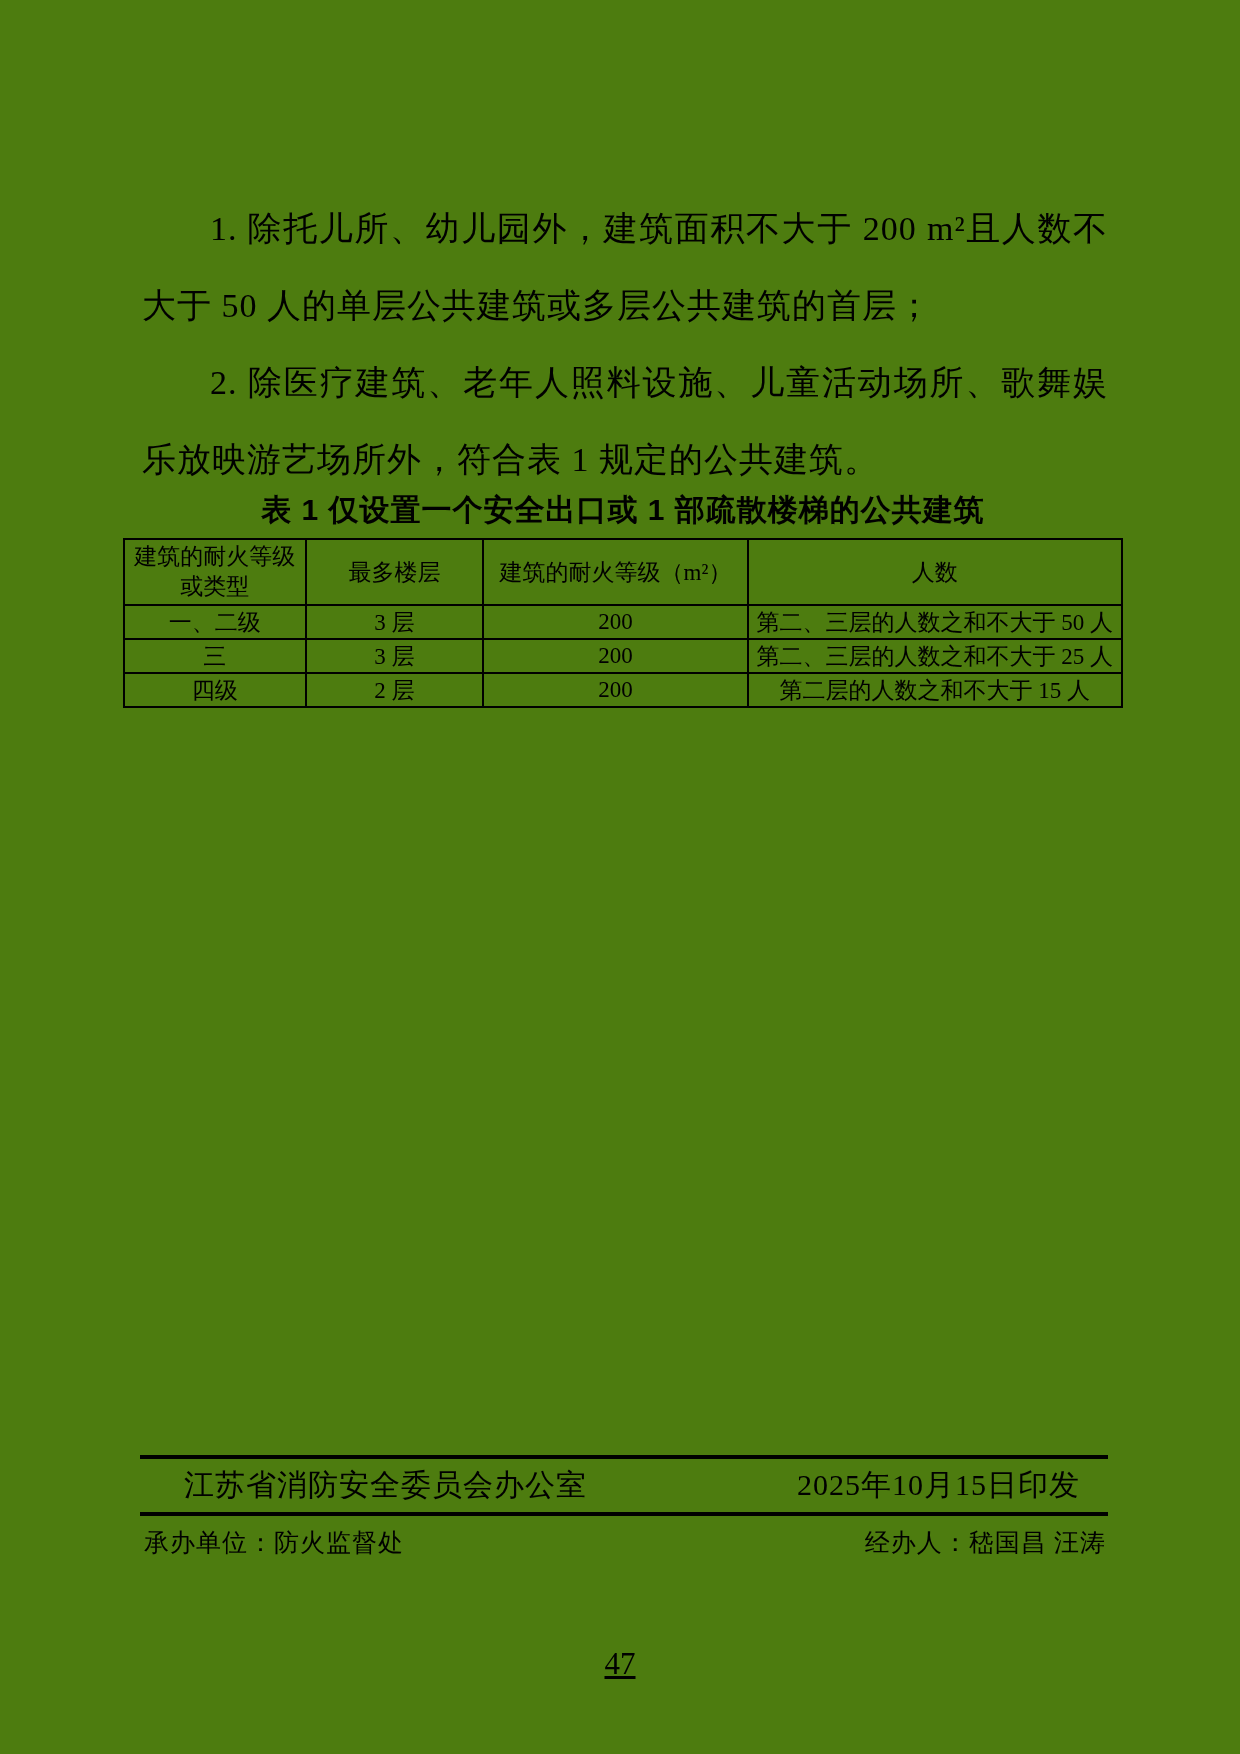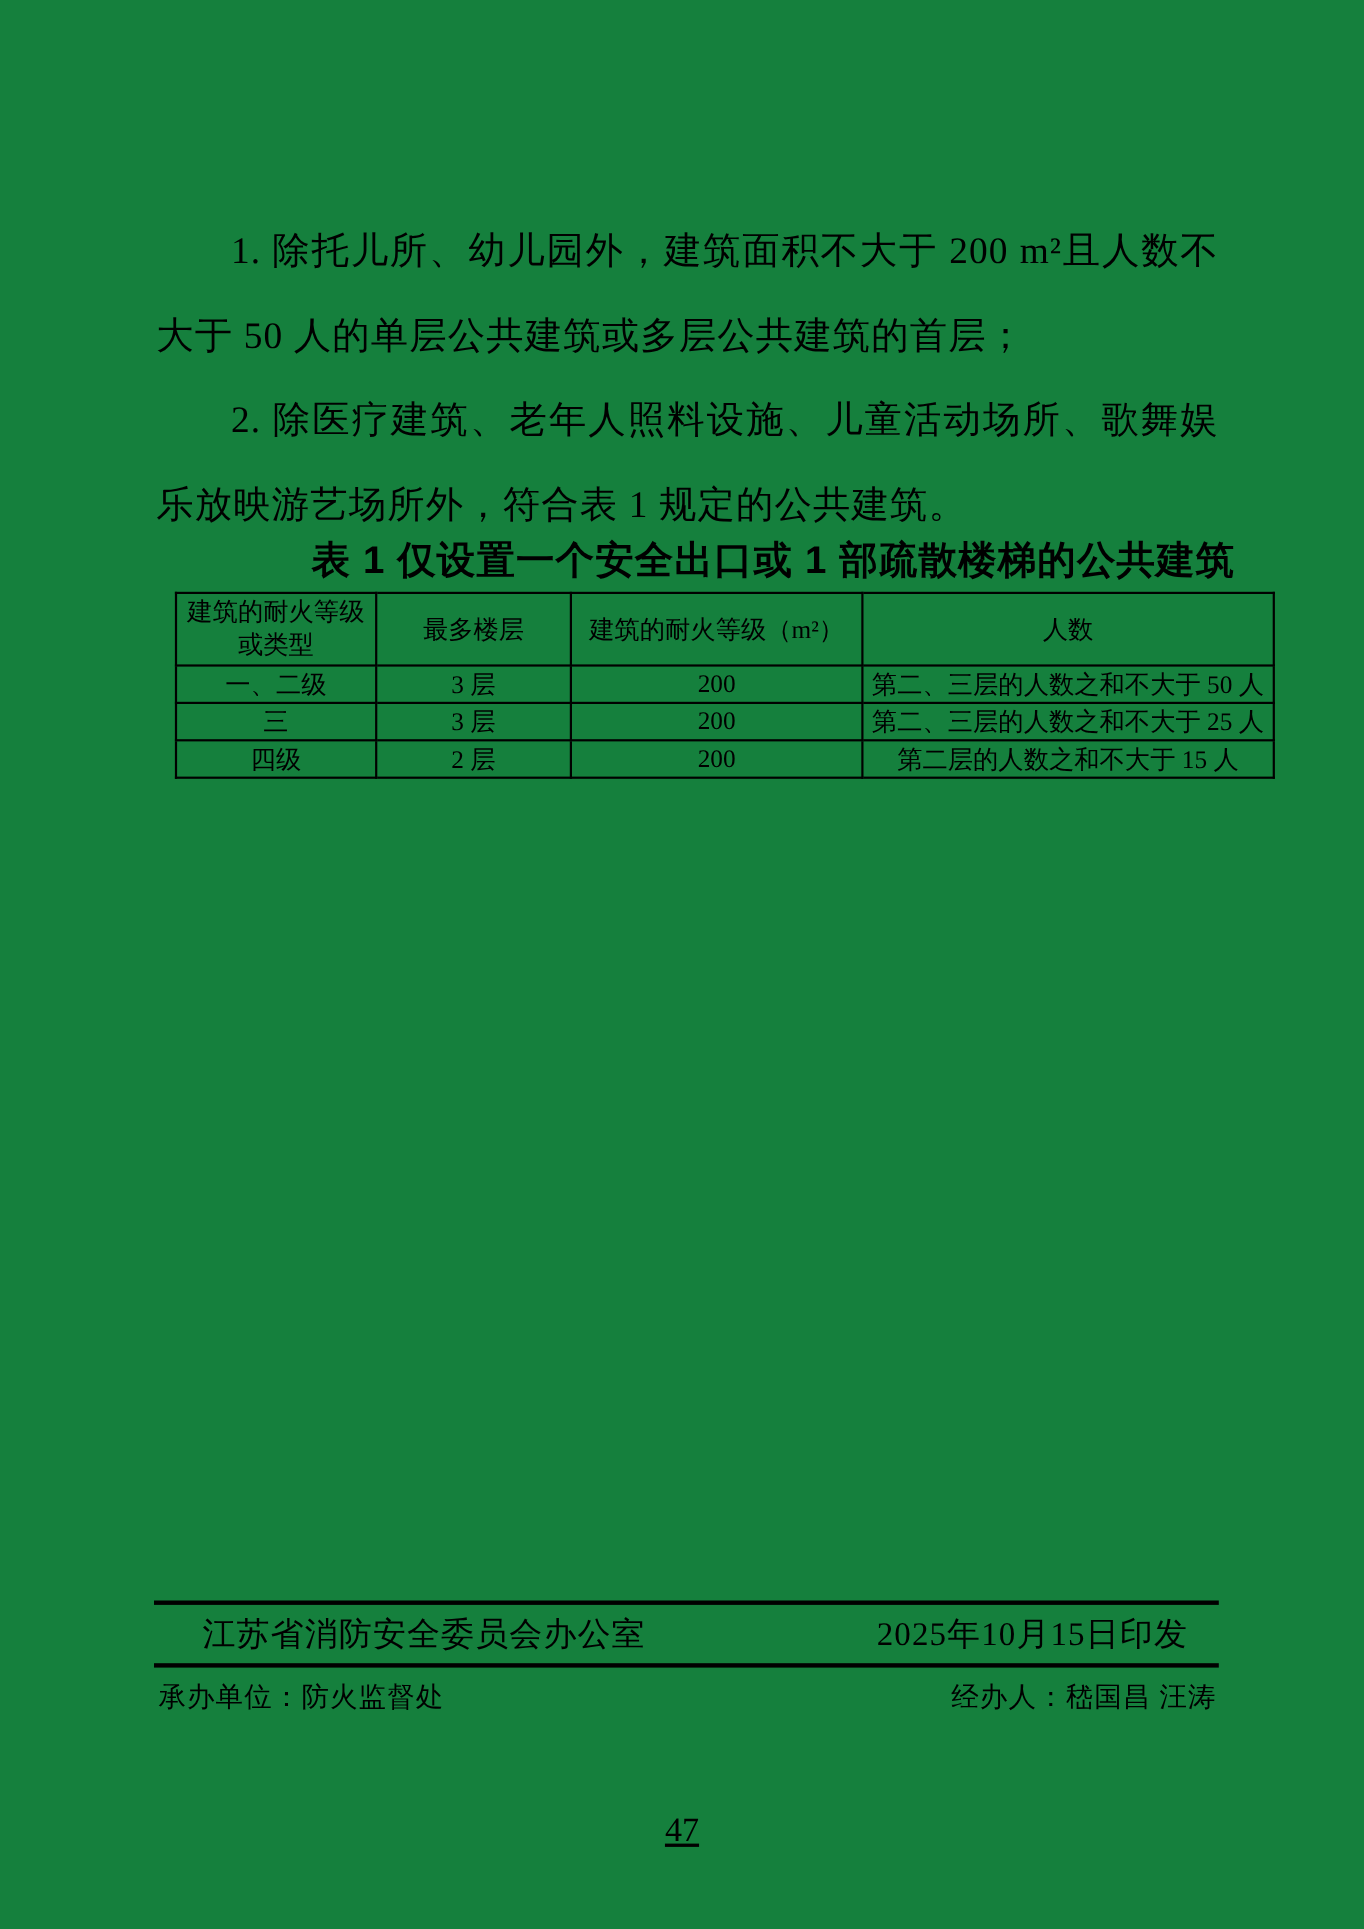--- a/index.html
+++ b/index.html
@@ -4,21 +4,21 @@
 <style>
   html, body {
     margin: 0;
     padding: 0;
     background: #ffffff;
   }
   .page {
     position: relative;
     width: 1240px;
     height: 1754px;
-    background: #15803d;
+    background: #4d7c0f;
     color: #000000;
     font-family: "Liberation Serif", "DejaVu Serif", serif;
     overflow: hidden;
   }
   
   .body-text {
     position: absolute;
     top: 190px;
     left: 142px;
     width: 966px;
@@ -30,38 +30,37 @@
   .body-text p {
     margin: 0;
     text-indent: 2em;
   }
   
   .table-title {
     position: absolute;
     top: 488px;
     left: 123px;
     width: 1000px;
-    text-align: right;
-    font-size: 35px;
+    text-align: center;
+    font-size: 30px;
     line-height: 44px;
     font-weight: 600;
     font-family: "Liberation Sans", "DejaVu Sans", sans-serif;
     letter-spacing: 1px;
   }
   
   table.spec-table {
     position: absolute;
     top: 538px;
     left: 123px;
     width: 1000px;
     border-collapse: collapse;
     table-layout: fixed;
     font-size: 23px;
     text-align: center;
-    margin-left: 36px;
   }
   table.spec-table th,
   table.spec-table td {
     border: 2px solid #000000;
     font-weight: normal;
     padding: 0 2px;
     overflow: hidden;
   }
   table.spec-table thead tr { height: 66px; }
   table.spec-table tbody tr { height: 34px; }

